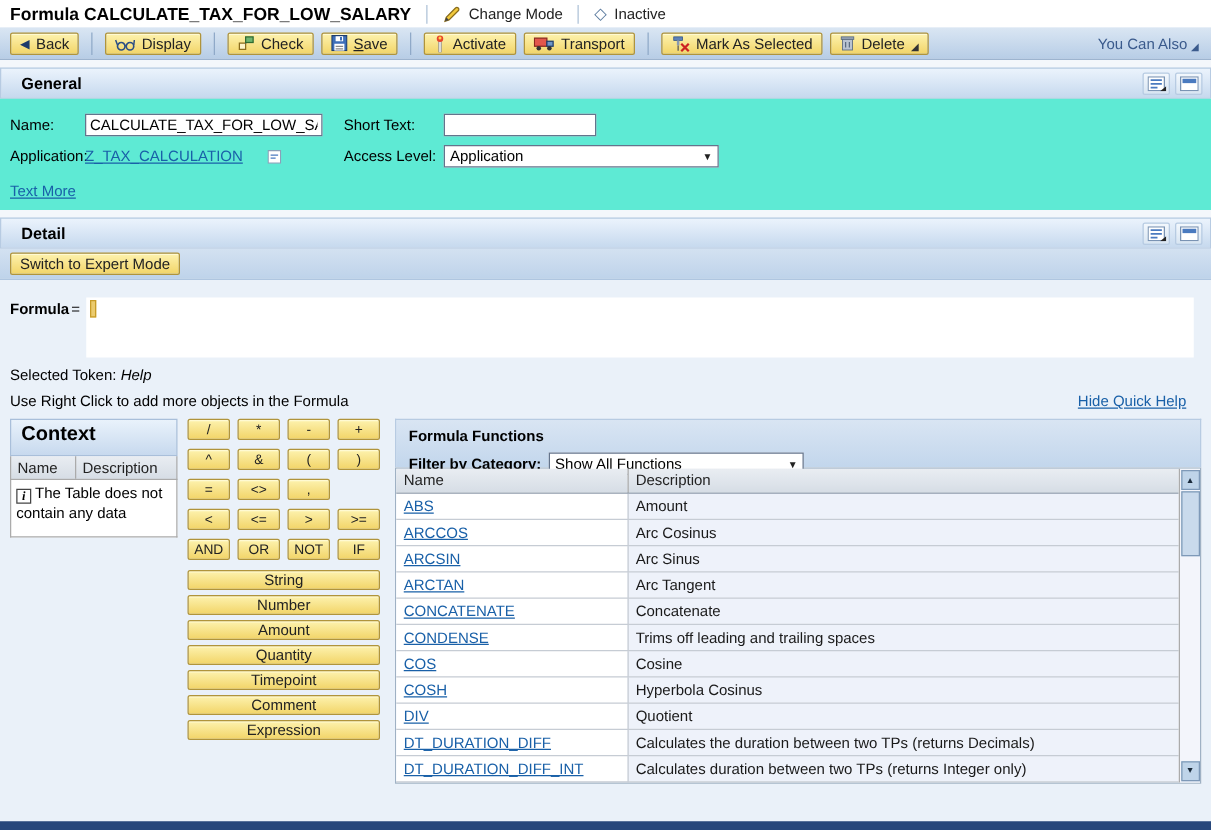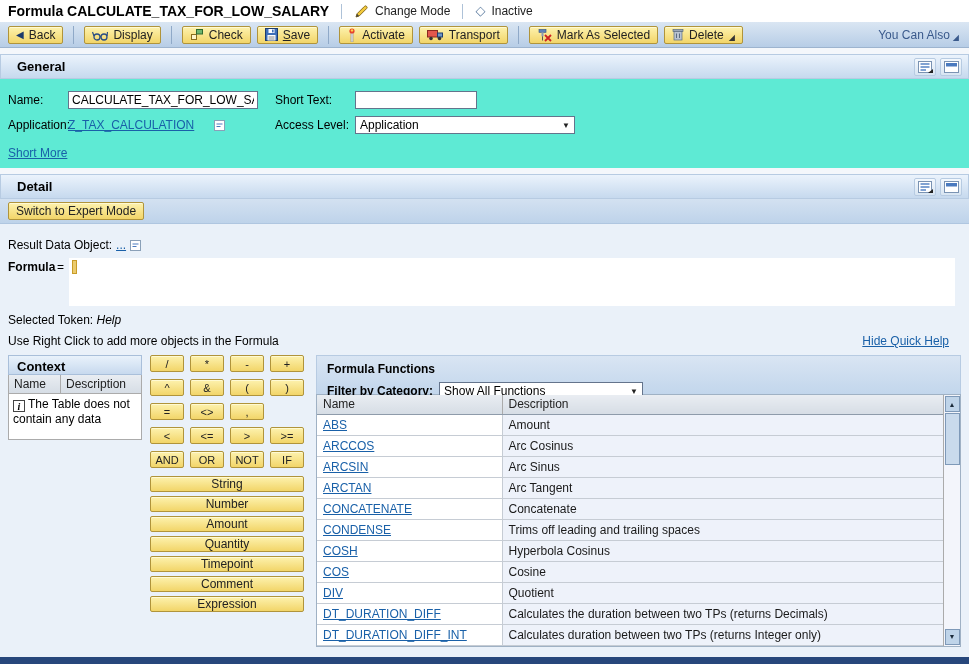--- a/index.html
+++ b/index.html
@@ -97,22 +97,22 @@
   }
   .selected-token { margin:7px 0 0 8px; }
   .selected-token .tok { font-style:italic; }
   .hint-row { display:flex; justify-content:space-between; margin:7px 20px 7px 8px; }
 
   
   .workarea { display:flex; align-items:flex-start; margin:4px 8px 0 8px; }
 
   .context-panel { width:134px; }
   .panel-header {
-    height:20px; background:linear-gradient(#E9F2FB,#C7D9EE);
-    border:1px solid #A9BFDA; font-weight:bold; font-size:13px;
+    height:30px; background:linear-gradient(#E9F2FB,#C7D9EE);
+    border:1px solid #A9BFDA; font-weight:bold; font-size:16px;
     padding:3px 0 0 8px;
   }
   .ctx-cols { display:flex; border:1px solid #ABABAB; border-top:none;
     background:linear-gradient(#E9EDF2,#D6DDE5); height:19px; }
   .ctx-col { padding:2px 0 0 5px; color:#222; }
   .ctx-col.first { width:52px; border-right:1px solid #ABABAB; }
   .ctx-body {
     background:#fff; border:1px solid #ABABAB; border-top:none;
     height:46px; padding:3px 4px; line-height:14px;
   }
@@ -319,21 +319,21 @@
         <line x1="2.5" y1="6.5" x2="6.5" y2="6.5" stroke="#4A7ABF"></line>
       </svg>
     </span>
     <span class="lbl" style="margin-left:17px;width:80px;">Access Level:</span>
     <span class="selectbox" style="width:220px;">
       <span>Application</span>
       <span class="arrow">▼</span>
     </span>
   </div>
   <div style="margin-top:12px;">
-    <a class="link">Short More</a>
+    <a class="link">Text More</a>
   </div>
 </div>
 
 <div class="gap"></div>
 
 <div class="section-header">
   <span class="section-title">Detail</span>
   <span class="hdr-icons">
     <span class="hdr-icon">
       <svg width="15" height="12" viewBox="0 0 15 12">
@@ -353,29 +353,20 @@
   </span>
 </div>
 <div class="detail-toolbar">
   <button class="btn">
     <span>Switch to Expert Mode</span>
   </button>
 </div>
 
 <div class="detail-body">
 
-  <div class="rdo-row">
-    <span>Result Data Object:</span>
-    <a class="link">...</a>
-    <svg width="11" height="11" viewBox="0 0 11 11">
-      <rect x="0.5" y="0.5" width="10" height="10" fill="#fff" stroke="#8AA0B8"></rect>
-      <line x1="2.5" y1="4" x2="8.5" y2="4" stroke="#4A7ABF"></line>
-      <line x1="2.5" y1="6.5" x2="6.5" y2="6.5" stroke="#4A7ABF"></line>
-    </svg>
-  </div>
 
   <div class="formula-row">
     <span class="formula-label">Formula</span>
     <span class="formula-eq">=</span>
     <div class="formula-area">
       <span class="cursor-block"></span>
     </div>
   </div>
 
   <div class="selected-token">
@@ -482,26 +473,26 @@
               </tr>
               <tr>
                 <td class="fn-name"><a class="link">CONCATENATE</a></td>
                 <td class="fn-desc">Concatenate</td>
               </tr>
               <tr>
                 <td class="fn-name"><a class="link">CONDENSE</a></td>
                 <td class="fn-desc">Trims off leading and trailing spaces</td>
               </tr>
               <tr>
+                <td class="fn-name"><a class="link">COS</a></td>
+                <td class="fn-desc">Cosine</td>
+              </tr>
+              <tr>
                 <td class="fn-name"><a class="link">COSH</a></td>
                 <td class="fn-desc">Hyperbola Cosinus</td>
-              </tr>
-              <tr>
-                <td class="fn-name"><a class="link">COS</a></td>
-                <td class="fn-desc">Cosine</td>
               </tr>
               <tr>
                 <td class="fn-name"><a class="link">DIV</a></td>
                 <td class="fn-desc">Quotient</td>
               </tr>
               <tr>
                 <td class="fn-name"><a class="link">DT_DURATION_DIFF</a></td>
                 <td class="fn-desc">Calculates the duration between two TPs (returns Decimals)</td>
               </tr>
               <tr>

